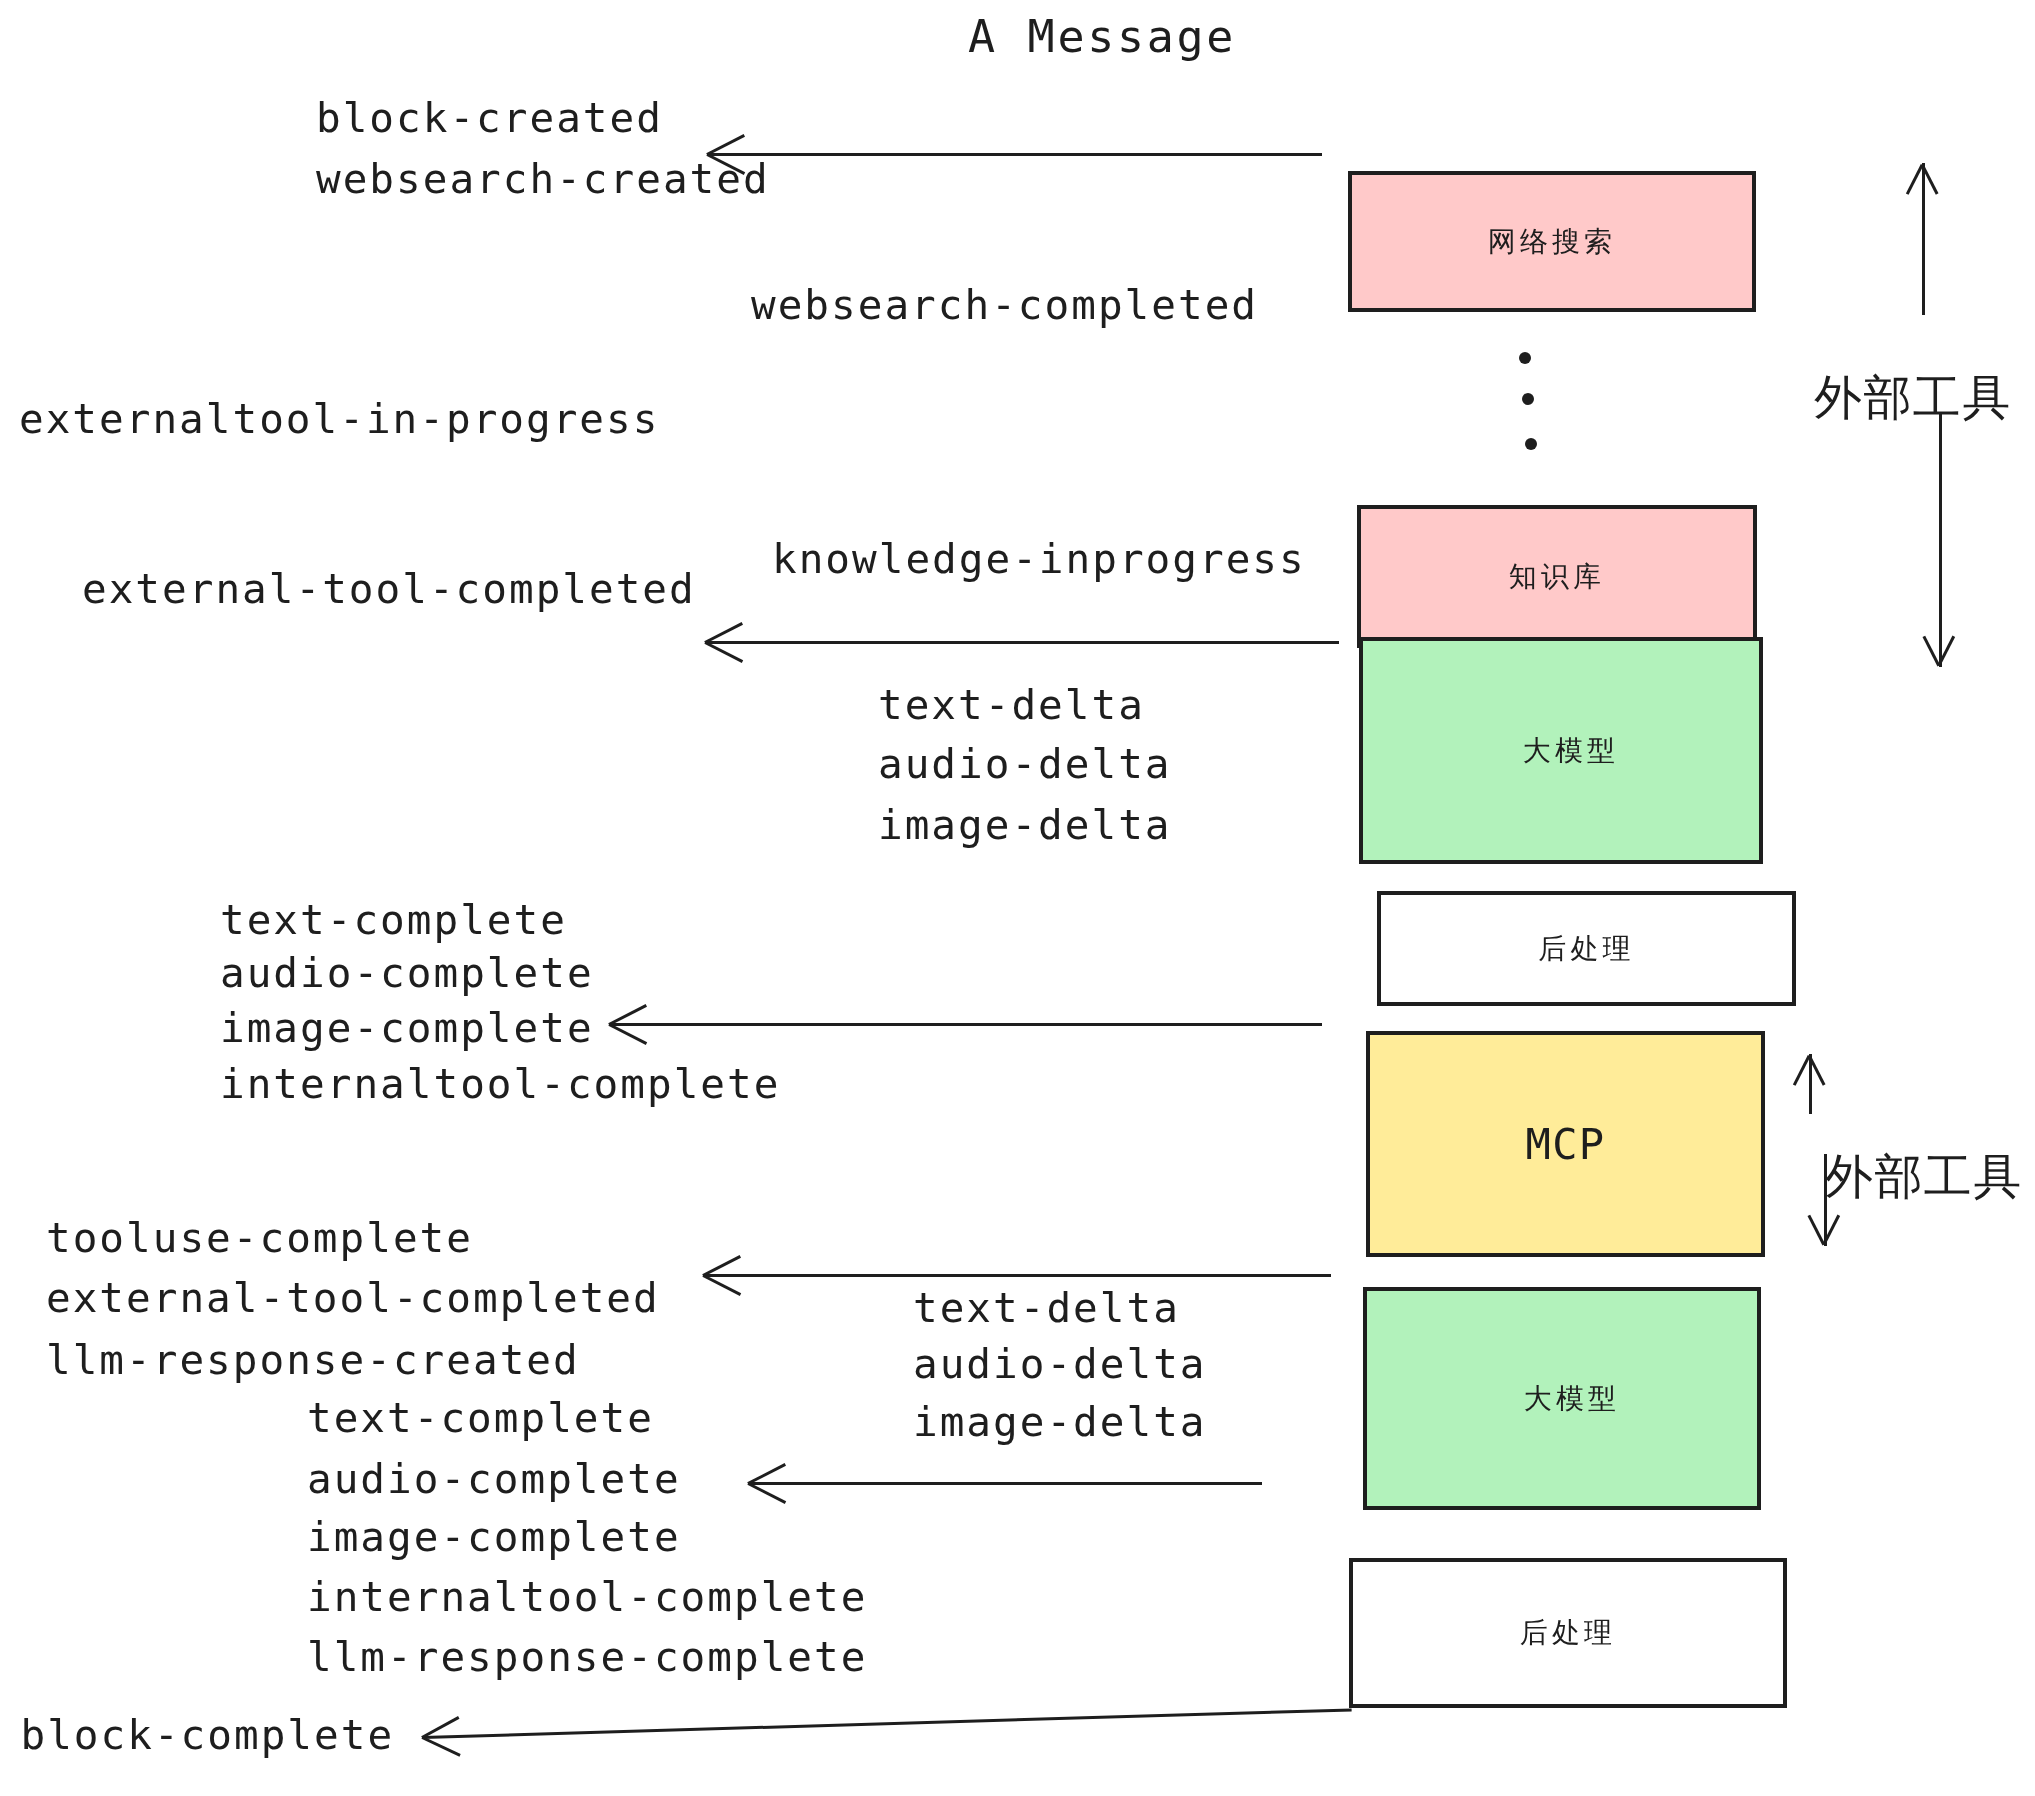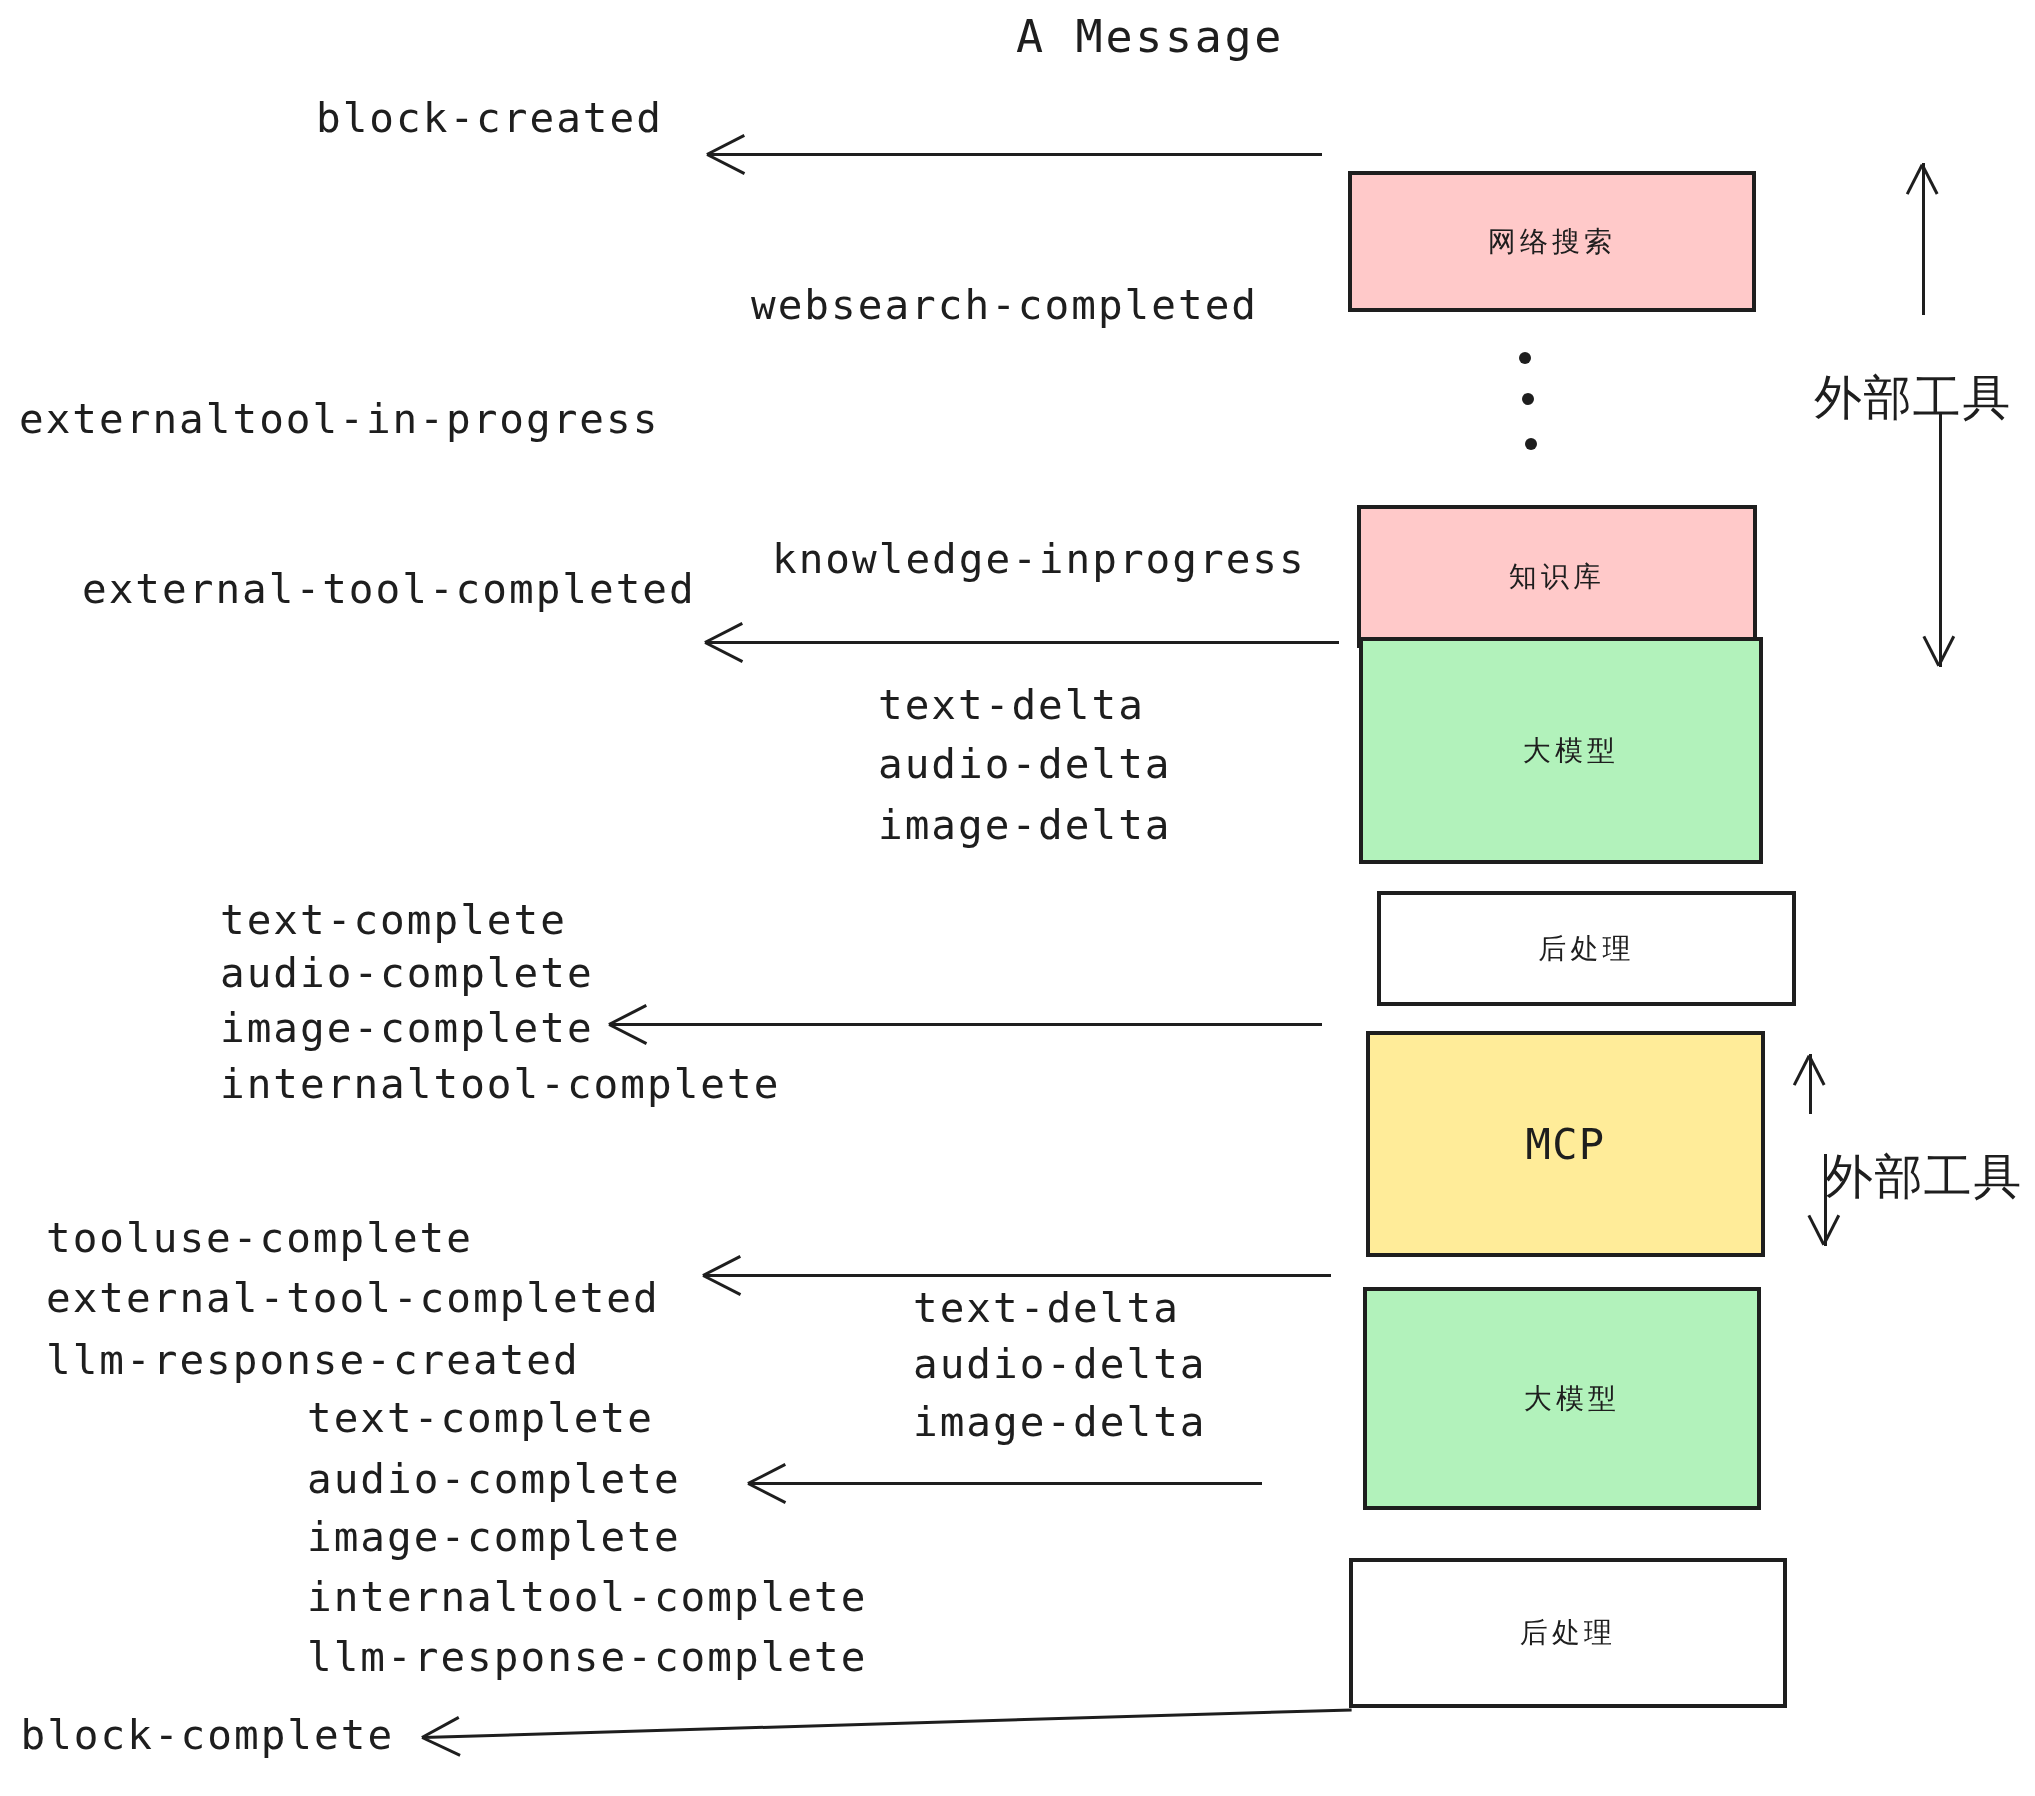--- a/index.html
+++ b/index.html
@@ -3,21 +3,21 @@
 <meta charset="utf-8">
 <style>
   html,body { margin:0; padding:0; background:#ffffff; }
   .canvas {
     position:relative; width:2035px; height:1796px; background:#ffffff;
     font-family:"DejaVu Sans Mono","Liberation Mono",monospace;
     color:#1e1e1e; overflow:hidden;
   }
   .title {
     position:absolute; left:968px; top:9.6px;
-    font-size:45px; letter-spacing:2.7px; white-space:nowrap;margin-left:48px;
+    font-size:45px; letter-spacing:2.7px; white-space:nowrap;
   }
   .ev {
     position:absolute; font-size:41px; line-height:1.05; letter-spacing:2px;
     white-space:nowrap;
   }
   .box {
     position:absolute; box-sizing:border-box; border:4.1px solid #1e1e1e;
     display:flex; align-items:center; justify-content:center;
   }
   .cn {
@@ -65,20 +65,21 @@
   .dot { position:absolute; width:12.3px; height:12.3px; border-radius:50%; background:#1e1e1e; }
 </style>
 </head>
 <body>
 
 <div class="canvas" style="--pink: #ffc9c9; --green: #b2f2bb; --yellow: #ffec99; color: rgb(30, 30, 30); background: rgb(255, 255, 255);">
 
   <div class="title">A Message</div>
 
   <div class="ev" style="left:316px;top:97px">block-created</div>
+  <div class="ev" style="left:316px;top:158px">websearch-created</div>
   <div class="ev" style="left:751px;top:284px">websearch-completed</div>
   <div class="ev" style="left:19px;top:398px">externaltool-in-progress</div>
   <div class="ev" style="left:772px;top:538px">knowledge-inprogress</div>
   <div class="ev" style="left:82px;top:568px">external-tool-completed</div>
 
   <div class="ev" style="left:878px;top:684px">text-delta</div>
   <div class="ev" style="left:878px;top:743px">audio-delta</div>
   <div class="ev" style="left:878px;top:804px">image-delta</div>
 
   <div class="ev" style="left:220px;top:899px">text-complete</div>

